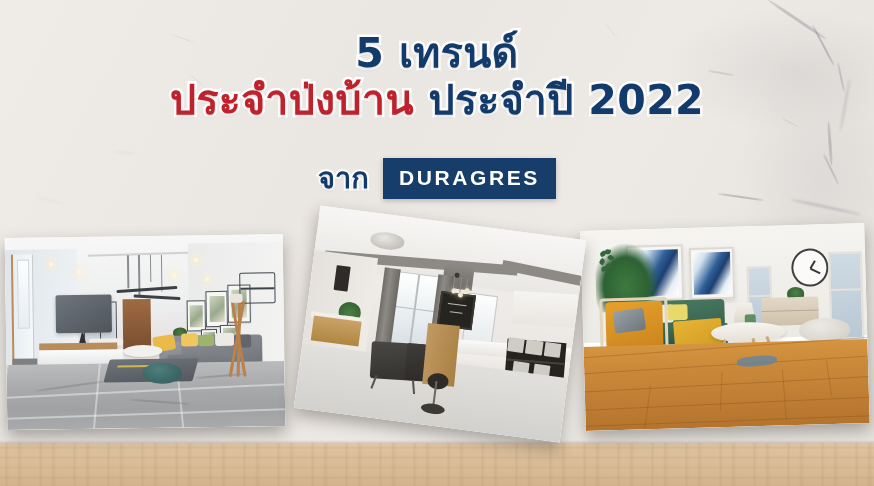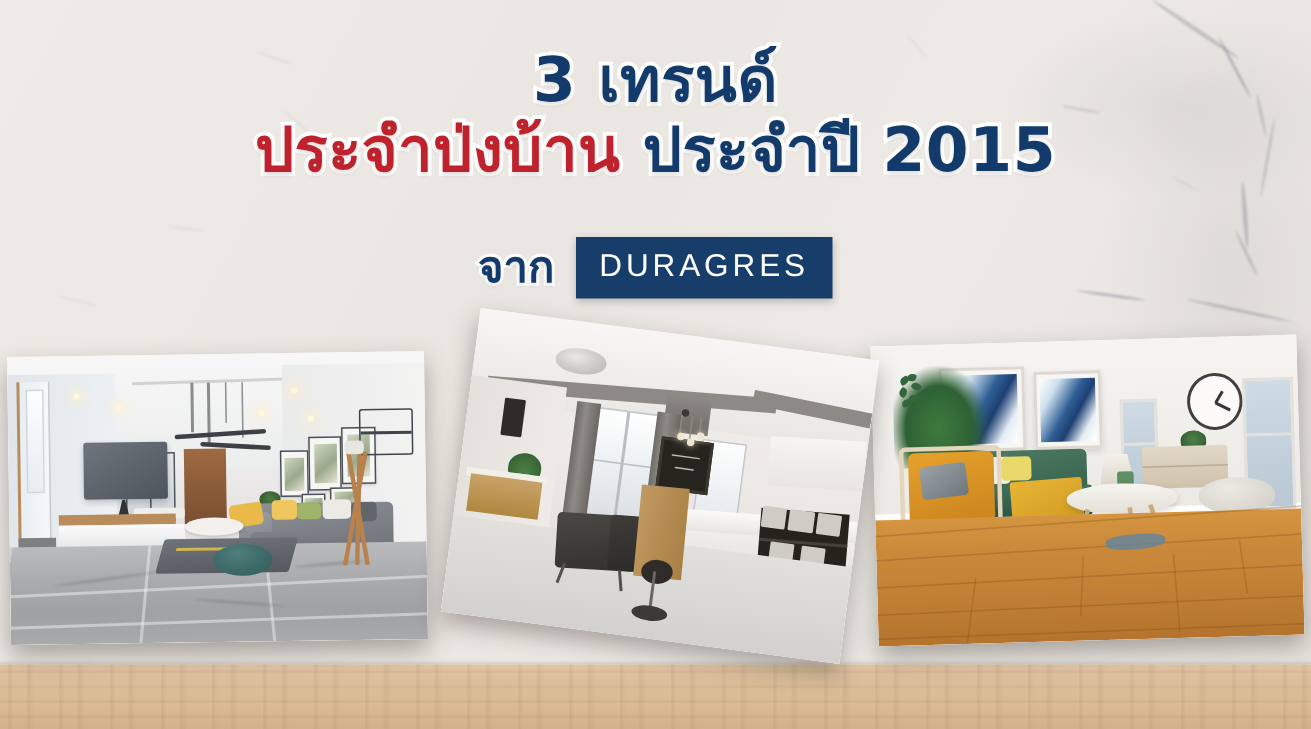--- a/index.html
+++ b/index.html
@@ -124,21 +124,21 @@
     paint-order:stroke fill;
     text-shadow:0 2px 3px rgba(90,80,70,0.16);
     line-height:1;
   }
   .logo-box {
     background:#173e6b;
     padding:9px 16px 10px 16px;
     box-shadow:0 2px 5px rgba(60,55,50,0.28);
   }
   .logo-text {
-    color:#ffffff; font-size:21px; font-weight:normal;
+    color:#ffffff; font-size:21px; font-weight:bold;
     letter-spacing:2.6px;
     font-family:"Liberation Sans","DejaVu Sans",sans-serif;
     line-height:1;
   }
 
   
   .photo {
     position:absolute;
     background:#ffffff;
     box-shadow:0 7px 16px rgba(70,62,54,0.42);
@@ -647,24 +647,24 @@
       <span class="vein v9"></span>
     <span class="vein v10"></span>
       <span class="vein v11"></span>
       <span class="vein v12"></span>
     <span class="vein v13"></span>
       <span class="vein v14"></span>
       <span class="vein v15"></span>
   </div>
 
   <div class="headline">
-    <div class="line line1">3 เทรนด์</div>
+    <div class="line line1">5 เทรนด์</div>
     <div class="line line2">
       <span class="seg-red">ประจำป่งบ้าน</span>
-      <span class="seg-navy">ประจำปี 2015</span>
+      <span class="seg-navy">ประจำปี 2022</span>
     </div>
   </div>
 
   <div class="brandrow">
     <span class="from-word">จาก</span>
     <span class="logo-box">
       <span class="logo-text">DURAGRES</span>
     </span>
   </div>
 

